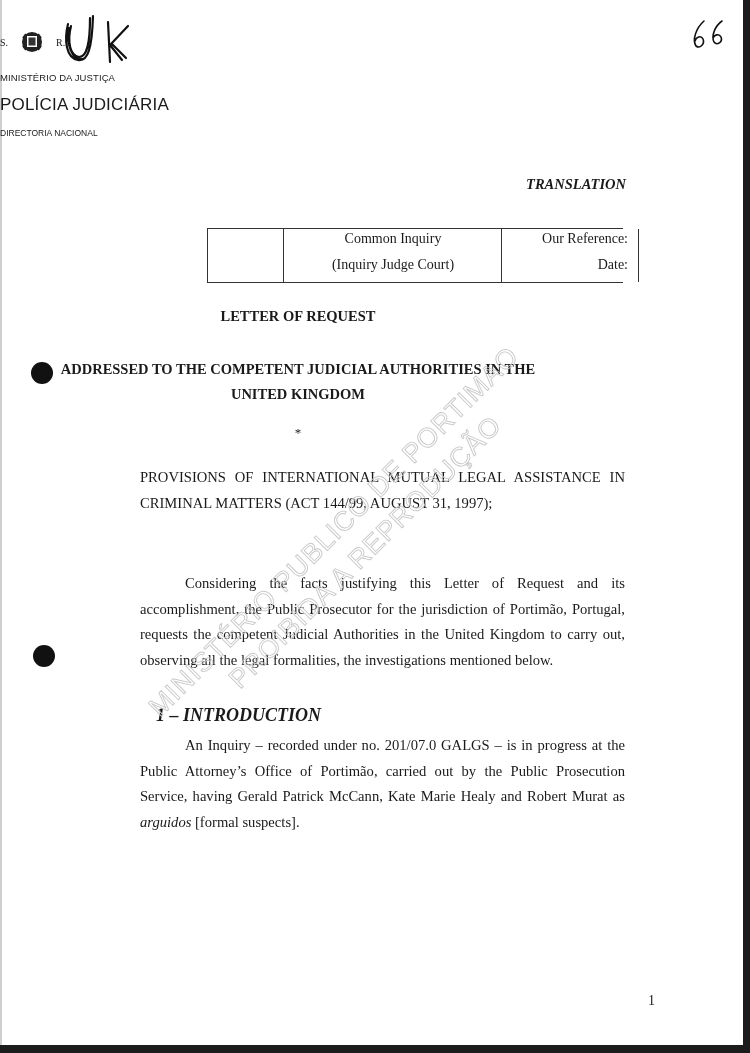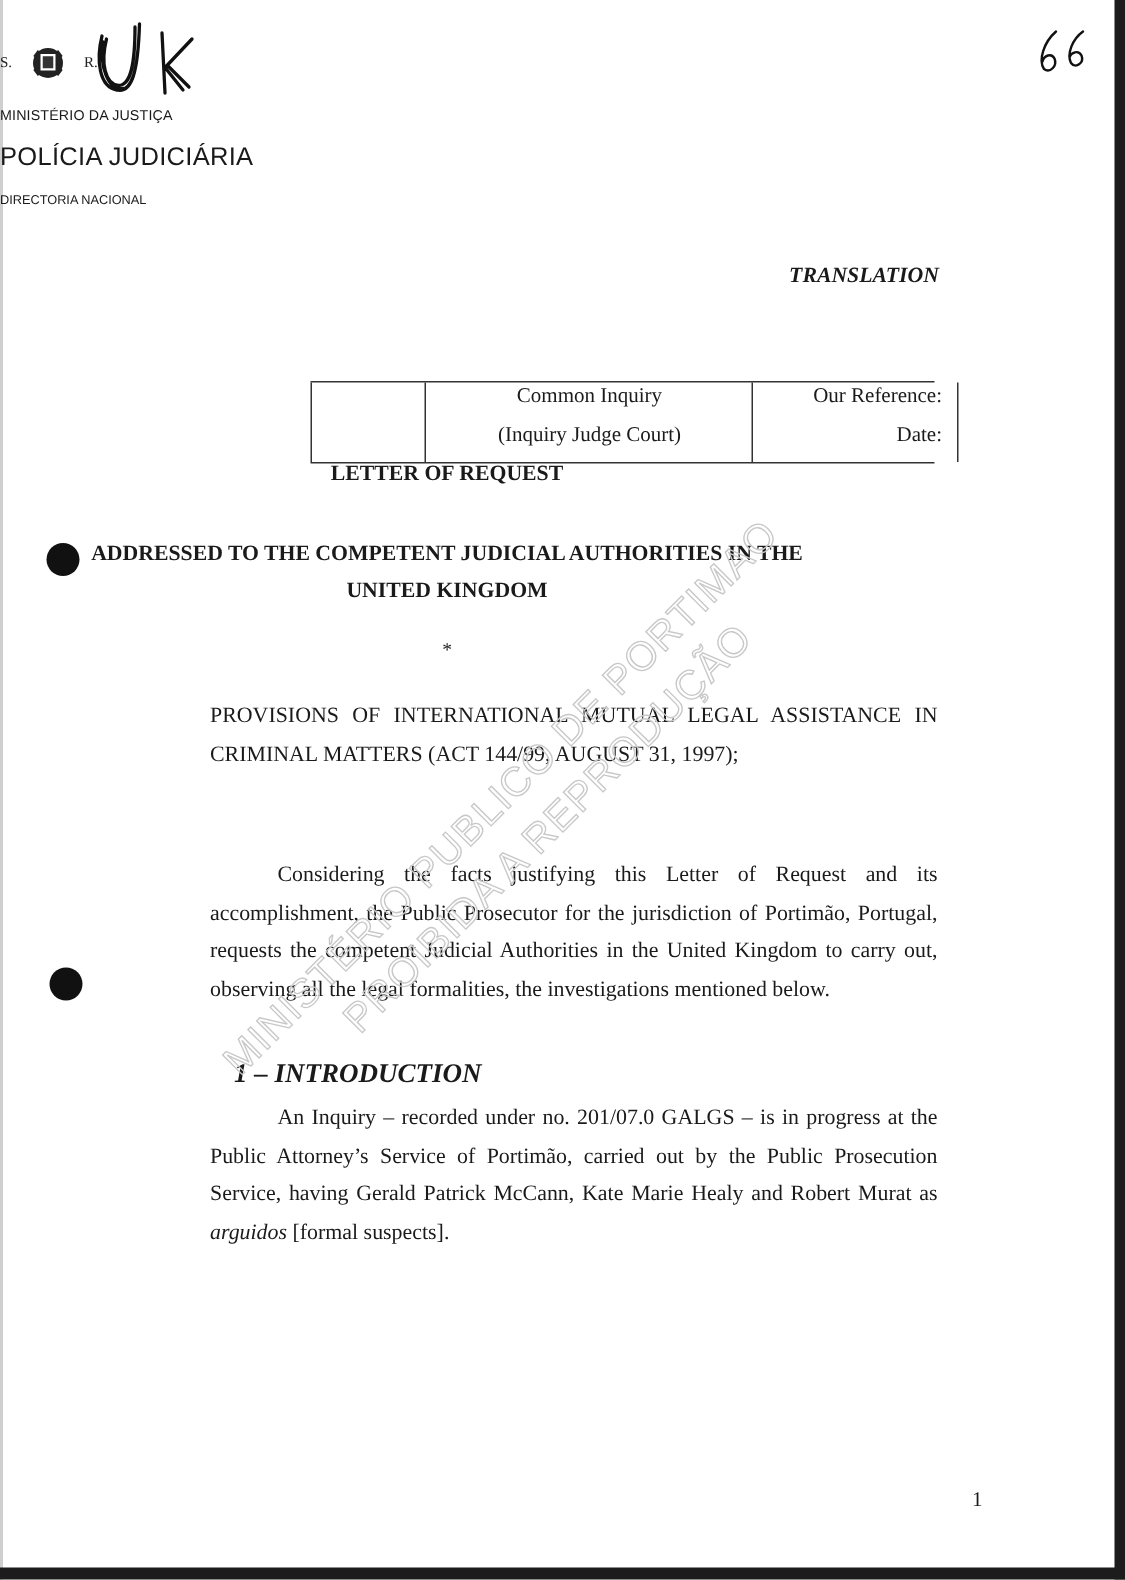--- a/index.html
+++ b/index.html
@@ -20,21 +20,21 @@
   .lh-emblem { top: 30px; }
   .lh-emblem .sr { font-family: "Liberation Serif", serif; font-size: 10px; vertical-align: middle; color: #222; }
   .lh-emblem .emb { display: inline-block; vertical-align: middle; margin: 0 8px; width: 24px; height: 24px; }
   .lh-ministry { top: 72px; font-family: "Liberation Sans", sans-serif; font-size: 9.5px; letter-spacing: 0.1px; }
   .lh-police { top: 95px; font-family: "Liberation Sans", sans-serif; font-size: 17px; letter-spacing: 0.2px; }
   .lh-directorate { top: 128px; font-family: "Liberation Sans", sans-serif; font-size: 8.5px; }
 
   .translation { position: absolute; right: 124px; top: 176px; font-weight: bold; font-style: italic; font-size: 14.5px; }
 
   .ref-table { position: absolute; left: 207px; top: 228px; width: 416px; height: 53px;
-    border-top: 1px solid #333; border-bottom: 1px solid #333; border-collapse: collapse; margin-top: 26px; }
+    border-top: 1px solid #333; border-bottom: 1px solid #333; border-collapse: collapse; }
   .ref-cell { position: absolute; top: 0; height: 53px; font-size: 14px; }
   .ref-c1 { left: 0; width: 76px; border-left: 1px solid #333; height: 53px; }
   .ref-c2 { left: 76px; width: 218px; border-left: 1px solid #333; text-align: center; }
   .ref-c3 { left: 294px; width: 136px; border-left: 1px solid #333; border-right: 1px solid #333; text-align: right; }
   .ref-line { position: absolute; left: 0; right: 0; }
   .ref-c2 .l1 { top: 2px; } .ref-c2 .l2 { top: 28px; }
   .ref-c3 .l1 { top: 2px; right: 10px; left: auto; } .ref-c3 .l2 { top: 28px; right: 10px; left: auto; }
 
   .title { position: absolute; left: 0; width: 596px; text-align: center; font-weight: bold; font-size: 14.5px; }
   .t-letter { top: 308px; }
@@ -121,21 +121,21 @@
 <div class="para p2">
   <span class="line indent">Considering the facts justifying this Letter of Request and its</span>
   <span class="line">accomplishment, the Public Prosecutor for the jurisdiction of Portimão, Portugal,</span>
   <span class="line">requests the competent Judicial Authorities in the United Kingdom to carry out,</span>
   <span class="line last">observing all the legal formalities, the investigations mentioned below.</span>
 </div>
 
 <div class="section-heading">1 – INTRODUCTION</div>
 <div class="para p3">
   <span class="line indent">An Inquiry – recorded under no. 201/07.0 GALGS – is in progress at the</span>
-  <span class="line">Public Attorney’s Service of Portimão, carried out by the Public Prosecution</span>
+  <span class="line">Public Attorney’s Office of Portimão, carried out by the Public Prosecution</span>
   <span class="line">Service, having Gerald Patrick McCann, Kate Marie Healy and Robert Murat as</span>
   <span class="line last"><span class="em">arguidos</span><span> [formal suspects].</span></span>
 </div>
 
 <div class="page-number">1</div>
 
 <div class="punch punch-1"></div>
 <div class="punch punch-2"></div>
 
 <svg class="watermark" viewBox="0 0 750 1053">

